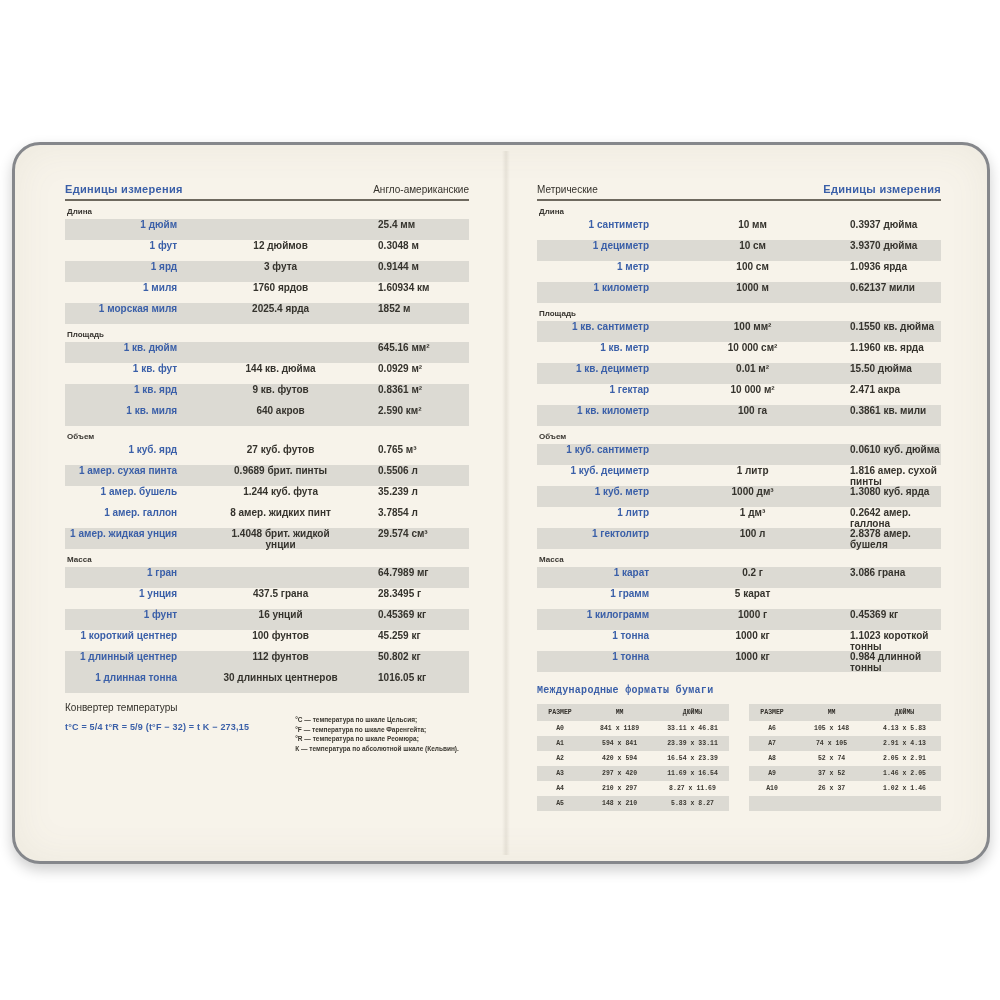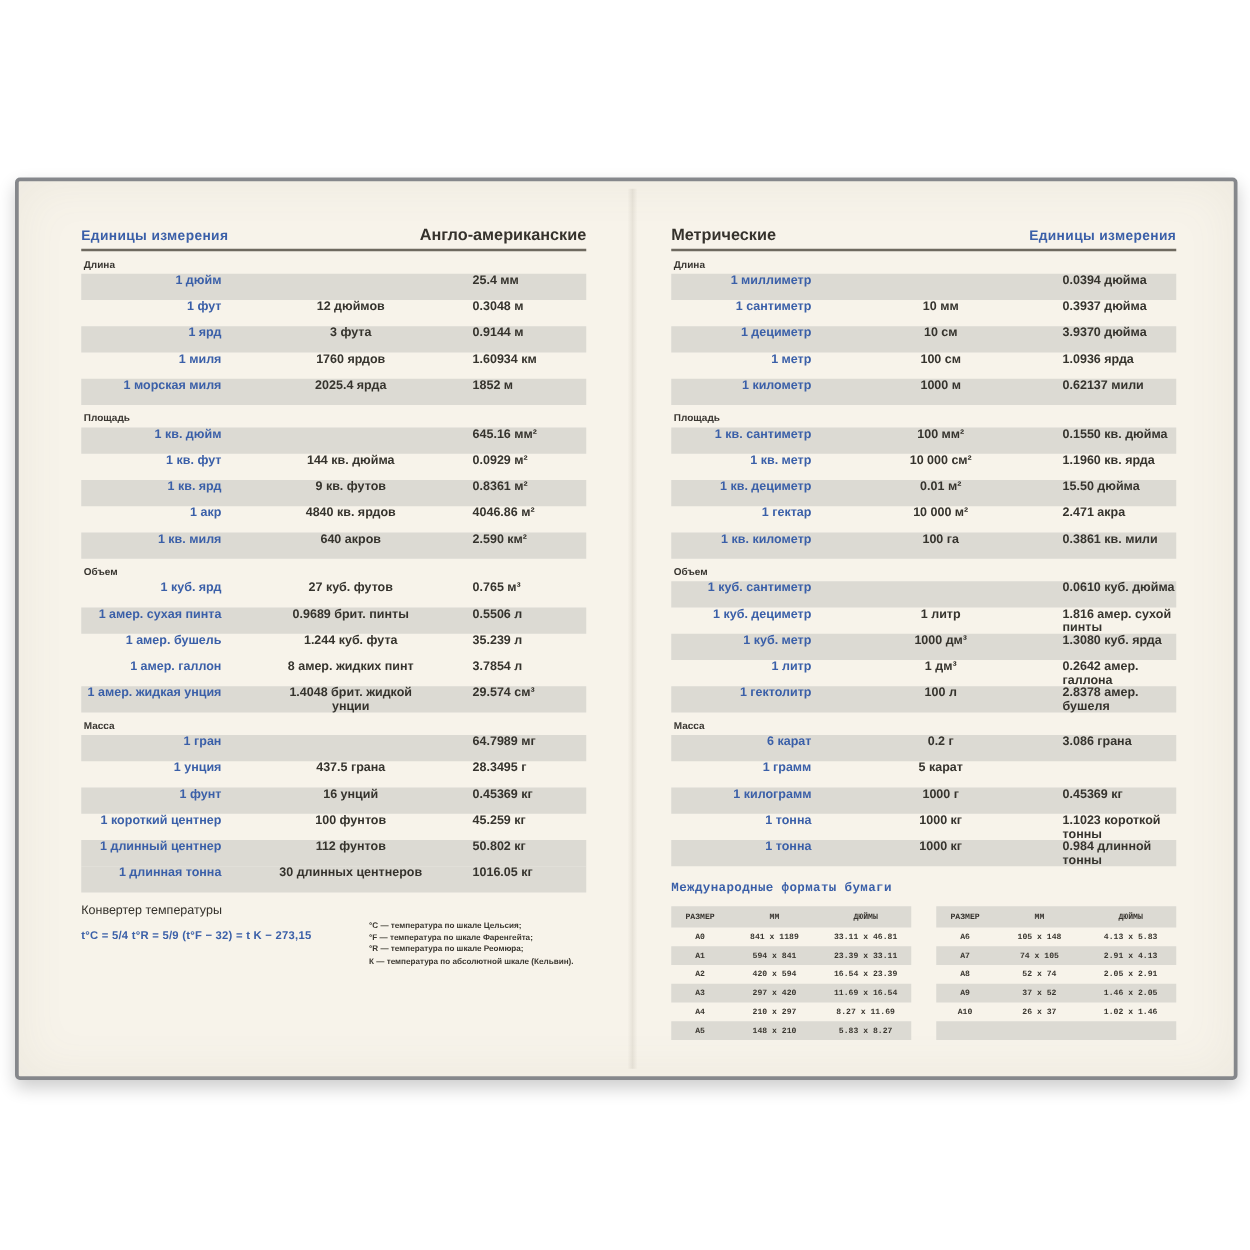--- a/index.html
+++ b/index.html
@@ -3,34 +3,34 @@
 <meta charset="utf-8">
 <style>
   html,body{margin:0;padding:0;}
   body{
     width:1000px;height:1000px;background:#ffffff;position:relative;
     font-family:"Liberation Sans", sans-serif;
     -webkit-font-smoothing:antialiased;
   }
   .notebook{
     position:absolute;left:12px;top:142px;width:972px;height:716px;
-    background:#f7f3ea;border:3px solid #85878b;border-radius:4px;
+    background:#f7f3ea;border:3px solid #85878b;border-radius:28px;
     box-shadow:0 6px 14px rgba(0,0,0,.20), inset 0 0 40px rgba(120,110,90,.08);
   }
   .gutter{
     position:absolute;left:487px;top:6px;width:8px;height:calc(100% - 12px);
     background:linear-gradient(90deg, rgba(0,0,0,0) 0%, rgba(90,80,60,.10) 50%, rgba(0,0,0,0) 100%);
   }
   .page{position:absolute;top:28px;width:404px;}
   .page-left{left:50px;}
   .page-right{left:522px;}
   .hdr{display:flex;justify-content:space-between;align-items:flex-end;
        border-bottom:2px solid #6e695f;padding-bottom:4px;min-height:22px;}
   .hdr-accent{font-size:11px;font-weight:bold;color:#3a5fa8;letter-spacing:.3px;}
-  .hdr-side{font-size:13px;font-weight:bold;color:#35322c;}
+  .hdr-side{font-size:10px;font-weight:normal;color:#35322c;}
   .sec-title{font-size:8px;font-weight:bold;color:#383530;margin:6px 0 3px 2px;line-height:9px;}
   .t-row{display:flex;height:21px;font-size:10px;font-weight:bold;gap:39px;}
   .t-row.shaded{background:#dcdad3;}
   .t-row .c1{width:36%;text-align:right;color:#3a5fa8;padding-right:6px;box-sizing:border-box;}
   .t-row .c2{width:36%;text-align:center;color:#35332d;}
   .t-row .c3{width:28%;text-align:left;color:#35332d;}
   .temp{display:flex;margin-top:9px;}
   .temp-left{width:57%;}
   .temp-title{font-size:10px;font-weight:normal;color:#33302a;}
   .temp-formula{font-size:9px;font-weight:bold;color:#3a5fa8;margin-top:9px;letter-spacing:.2px;}
@@ -94,25 +94,20 @@
         <div class="t-row">
           <span class="c1">1 кв. фут</span>
           <span class="c2">144 кв. дюйма</span>
           <span class="c3">0.0929 м²</span>
         </div>
         <div class="t-row shaded">
           <span class="c1">1 кв. ярд</span>
           <span class="c2">9 кв. футов</span>
           <span class="c3">0.8361 м²</span>
         </div>
-        <div class="t-row">
-          <span class="c1">1 акр</span>
-          <span class="c2">4840 кв. ярдов</span>
-          <span class="c3">4046.86 м²</span>
-        </div>
         <div class="t-row shaded">
           <span class="c1">1 кв. миля</span>
           <span class="c2">640 акров</span>
           <span class="c3">2.590 км²</span>
         </div>
         <div class="sec-title">Объем</div>
         <div class="t-row">
           <span class="c1">1 куб. ярд</span>
           <span class="c2">27 куб. футов</span>
           <span class="c3">0.765 м³</span>
@@ -183,25 +178,20 @@
     </div>
   </div>
 
   <div class="page page-right">
     <div class="hdr">
       <span class="hdr-side">Метрические</span>
       <span class="hdr-accent">Единицы измерения</span>
     </div>
     <div id="right-sections">
         <div class="sec-title">Длина</div>
-        <div class="t-row shaded">
-          <span class="c1">1 миллиметр</span>
-          <span class="c2"></span>
-          <span class="c3">0.0394 дюйма</span>
-        </div>
         <div class="t-row">
           <span class="c1">1 сантиметр</span>
           <span class="c2">10 мм</span>
           <span class="c3">0.3937 дюйма</span>
         </div>
         <div class="t-row shaded">
           <span class="c1">1 дециметр</span>
           <span class="c2">10 см</span>
           <span class="c3">3.9370 дюйма</span>
         </div>
@@ -262,21 +252,21 @@
           <span class="c2">1 дм³</span>
           <span class="c3">0.2642 амер. галлона</span>
         </div>
         <div class="t-row shaded">
           <span class="c1">1 гектолитр</span>
           <span class="c2">100 л</span>
           <span class="c3">2.8378 амер. бушеля</span>
         </div>
         <div class="sec-title">Масса</div>
         <div class="t-row shaded">
-          <span class="c1">6 карат</span>
+          <span class="c1">1 карат</span>
           <span class="c2">0.2 г</span>
           <span class="c3">3.086 грана</span>
         </div>
         <div class="t-row">
           <span class="c1">1 грамм</span>
           <span class="c2">5 карат</span>
           <span class="c3"></span>
         </div>
         <div class="t-row shaded">
           <span class="c1">1 килограмм</span>

